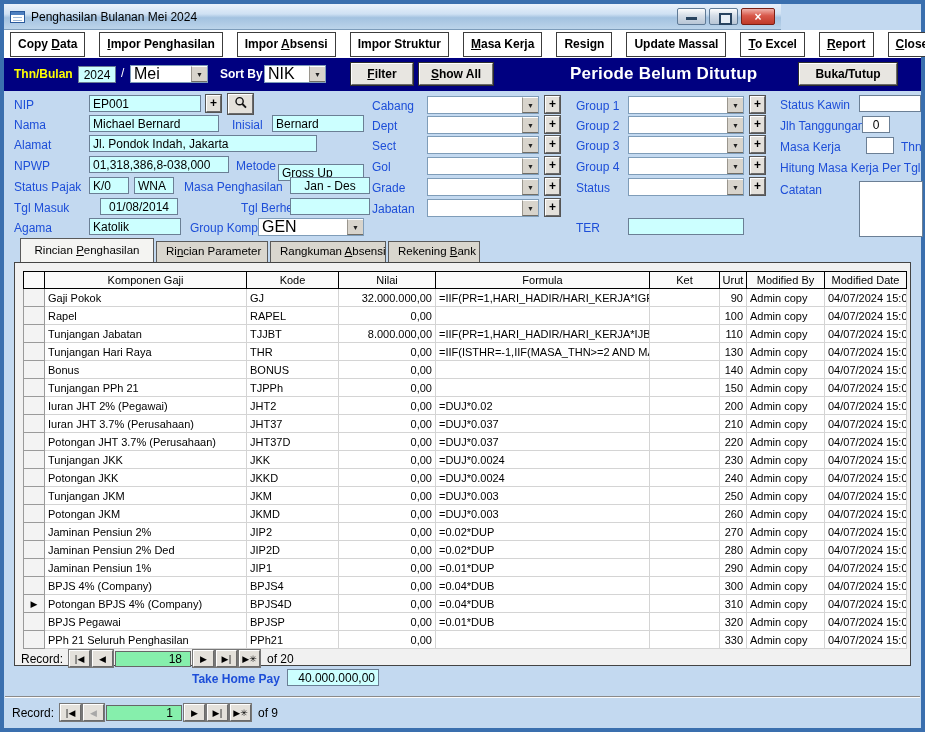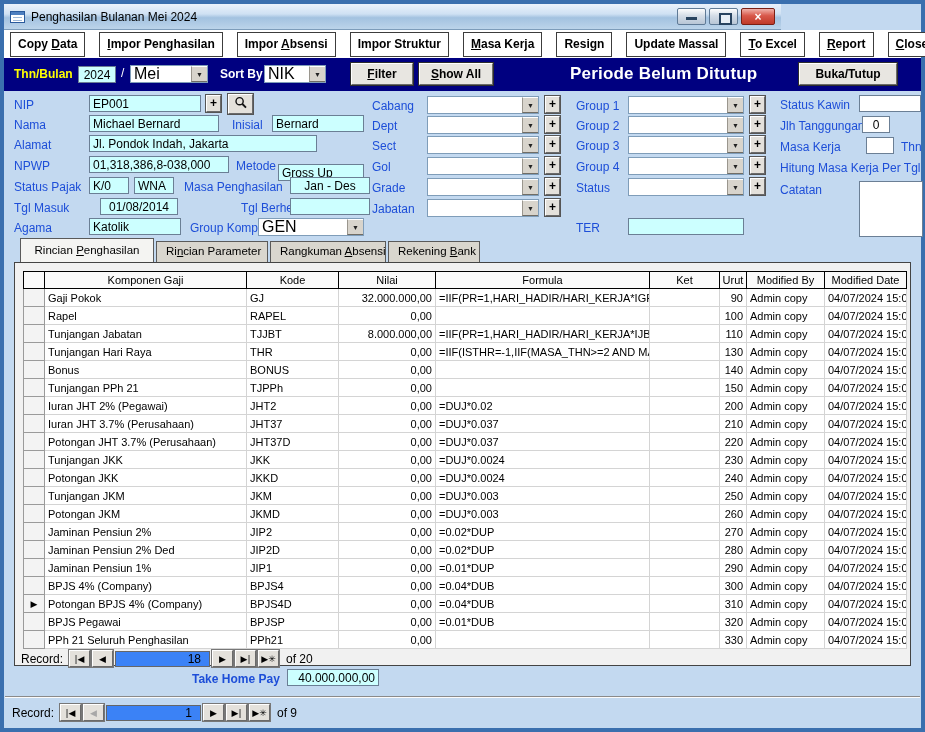--- a/index.html
+++ b/index.html
@@ -66,21 +66,21 @@
   table.grid th{border:1px solid #000;background:#fafafa;font-weight:normal;height:17px;padding:0 2px;
                 text-align:center;overflow:hidden;white-space:nowrap;}
   table.grid td{border:1px solid #d4d4d4;height:18px;padding:0 3px;overflow:hidden;white-space:nowrap;background:#fff;}
   table.grid td.c-sel{background:#f3f3f3;border-color:#9a9a9a;text-align:center;font-size:9px;padding:0;}
   td.num{text-align:right;}
   .navrow{display:flex;align-items:center;gap:2px;font-size:12px;}
   .navbtn{width:21px;height:17px;background:#e4e1db;border:1px solid;border-color:#fff #6a6a6a #6a6a6a #fff;
           outline:1px solid #777;font-size:9px;line-height:14px;text-align:center;padding:0;cursor:default;
           font-family:"DejaVu Sans",sans-serif;}
   .navbtn.disabled{color:#a8a8a8;}
-  .navinput{width:95px;height:16px;border:1px solid #666;background:#3b82f6;font-size:12px;text-align:right;padding:0 8px 0 2px;}
+  .navinput{width:76px;height:16px;border:1px solid #666;background:#86efac;font-size:12px;text-align:right;padding:0 8px 0 2px;}
 
   .sep{left:1px;top:692px;width:915px;height:2px;border-top:1px solid #8a8a8a;border-bottom:1px solid #fbfbfb;}
   .bold{font-weight:bold;}
   u{text-decoration:underline;}
 </style>
 </head>
 <body>
 
 <div class="window">
 

